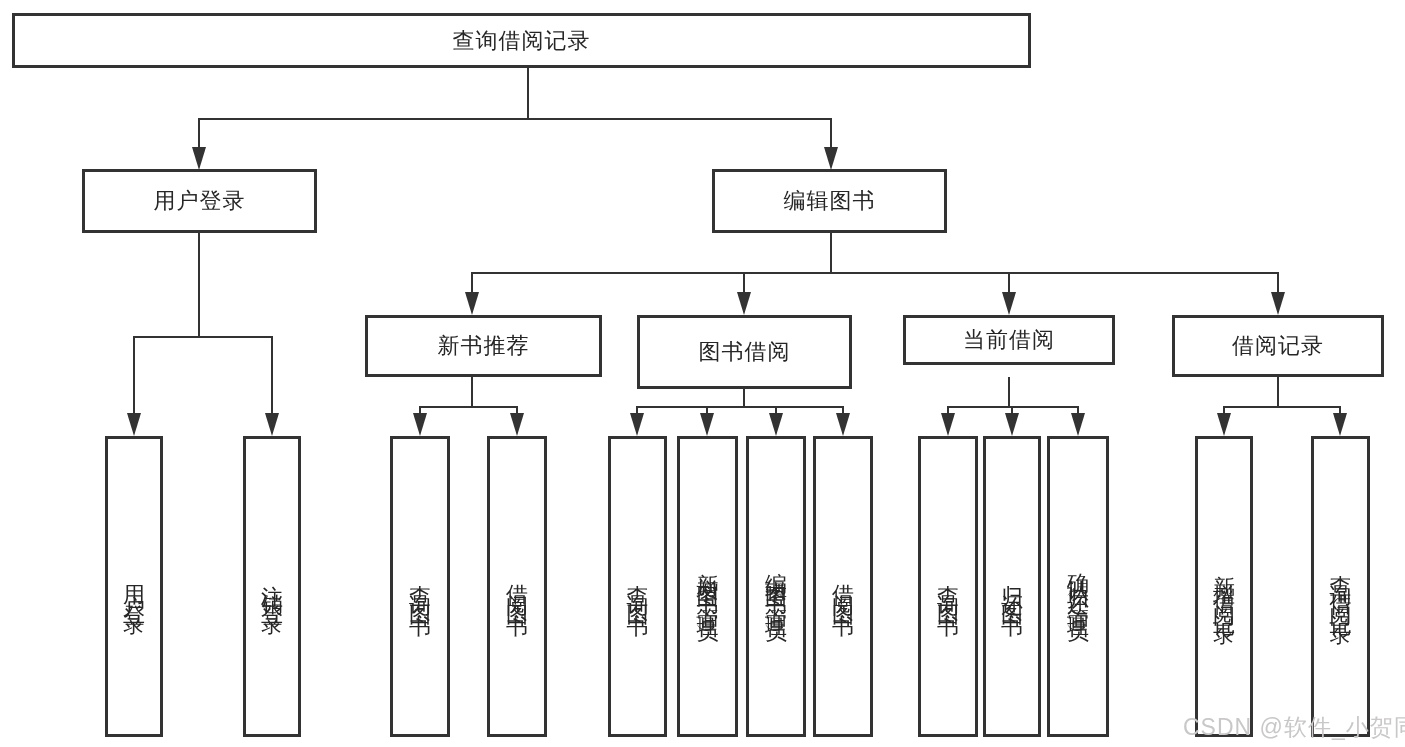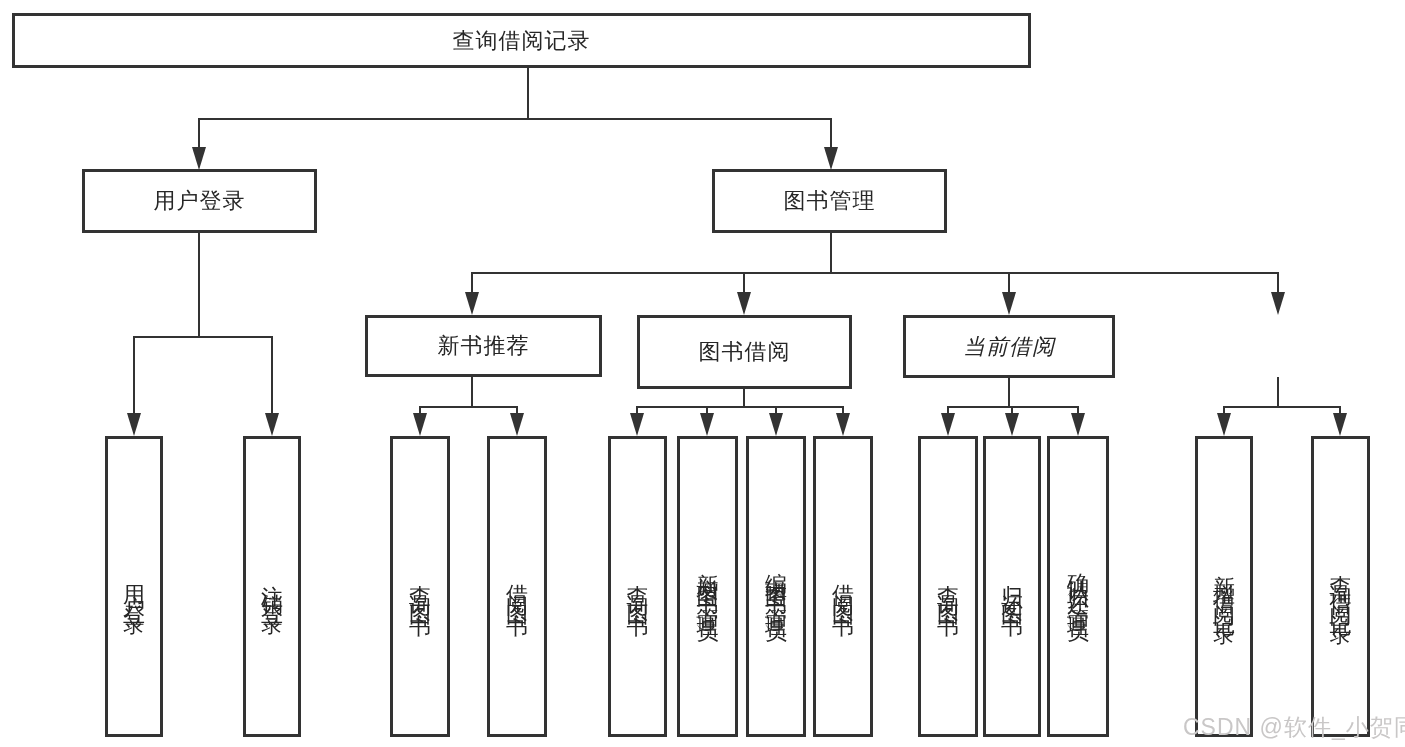--- a/index.html
+++ b/index.html
@@ -96,21 +96,21 @@
   <div class="hline" style="left:198px; top:118px; width:634px;"></div>
   <div class="vline" style="left:198px; top:118px; height:33px;"></div>
   <div class="arrow" style="left:192px; top:147px;"></div>
   <div class="vline" style="left:830px; top:118px; height:33px;"></div>
   <div class="arrow" style="left:824px; top:147px;"></div>
 
   <div class="box" style="left:82px; top:169px; width:235px; height:64px;">
     <span>用户登录</span>
   </div>
   <div class="box" style="left:712px; top:169px; width:235px; height:64px;">
-    <span>图书管理</span>
+    <span>编辑图书</span>
   </div>
 
   <div class="vline" style="left:198px; top:233px; height:104px;"></div>
   <div class="hline" style="left:133px; top:336px; width:140px;"></div>
   <div class="vline" style="left:133px; top:336px; height:79px;"></div>
   <div class="arrow" style="left:127px; top:413px;"></div>
   <div class="vline" style="left:271px; top:336px; height:79px;"></div>
   <div class="arrow" style="left:265px; top:413px;"></div>
 
   <div class="vline" style="left:830px; top:233px; height:40px;"></div>
@@ -123,22 +123,25 @@
   <div class="arrow" style="left:1002px; top:292px;"></div>
   <div class="vline" style="left:1277px; top:272px; height:23px;"></div>
   <div class="arrow" style="left:1271px; top:292px;"></div>
 
   <div class="box" style="left:365px; top:315px; width:237px; height:62px;">
     <span>新书推荐</span>
   </div>
   <div class="box" style="left:637px; top:315px; width:215px; height:74px;">
     <span>图书借阅</span>
   </div>
-  <div class="box" style="left:903px; top:315px; width:212px; height:63px;font-style:italic;">
+  <div class="box" style="left:903px; top:315px; width:212px; height:50px;">
     <span>当前借阅</span>
+  </div>
+  <div class="box" style="left:1172px; top:315px; width:212px; height:62px;">
+    <span>借阅记录</span>
   </div>
 
   <div class="vline" style="left:471px; top:377px; height:30px;"></div>
   <div class="hline" style="left:419px; top:406px; width:99px;"></div>
   <div class="vline" style="left:419px; top:406px; height:10px;"></div>
   <div class="arrow" style="left:413px; top:413px;"></div>
   <div class="vline" style="left:516px; top:406px; height:10px;"></div>
   <div class="arrow" style="left:510px; top:413px;"></div>
 
   <div class="vline" style="left:743px; top:377px; height:30px;"></div>

